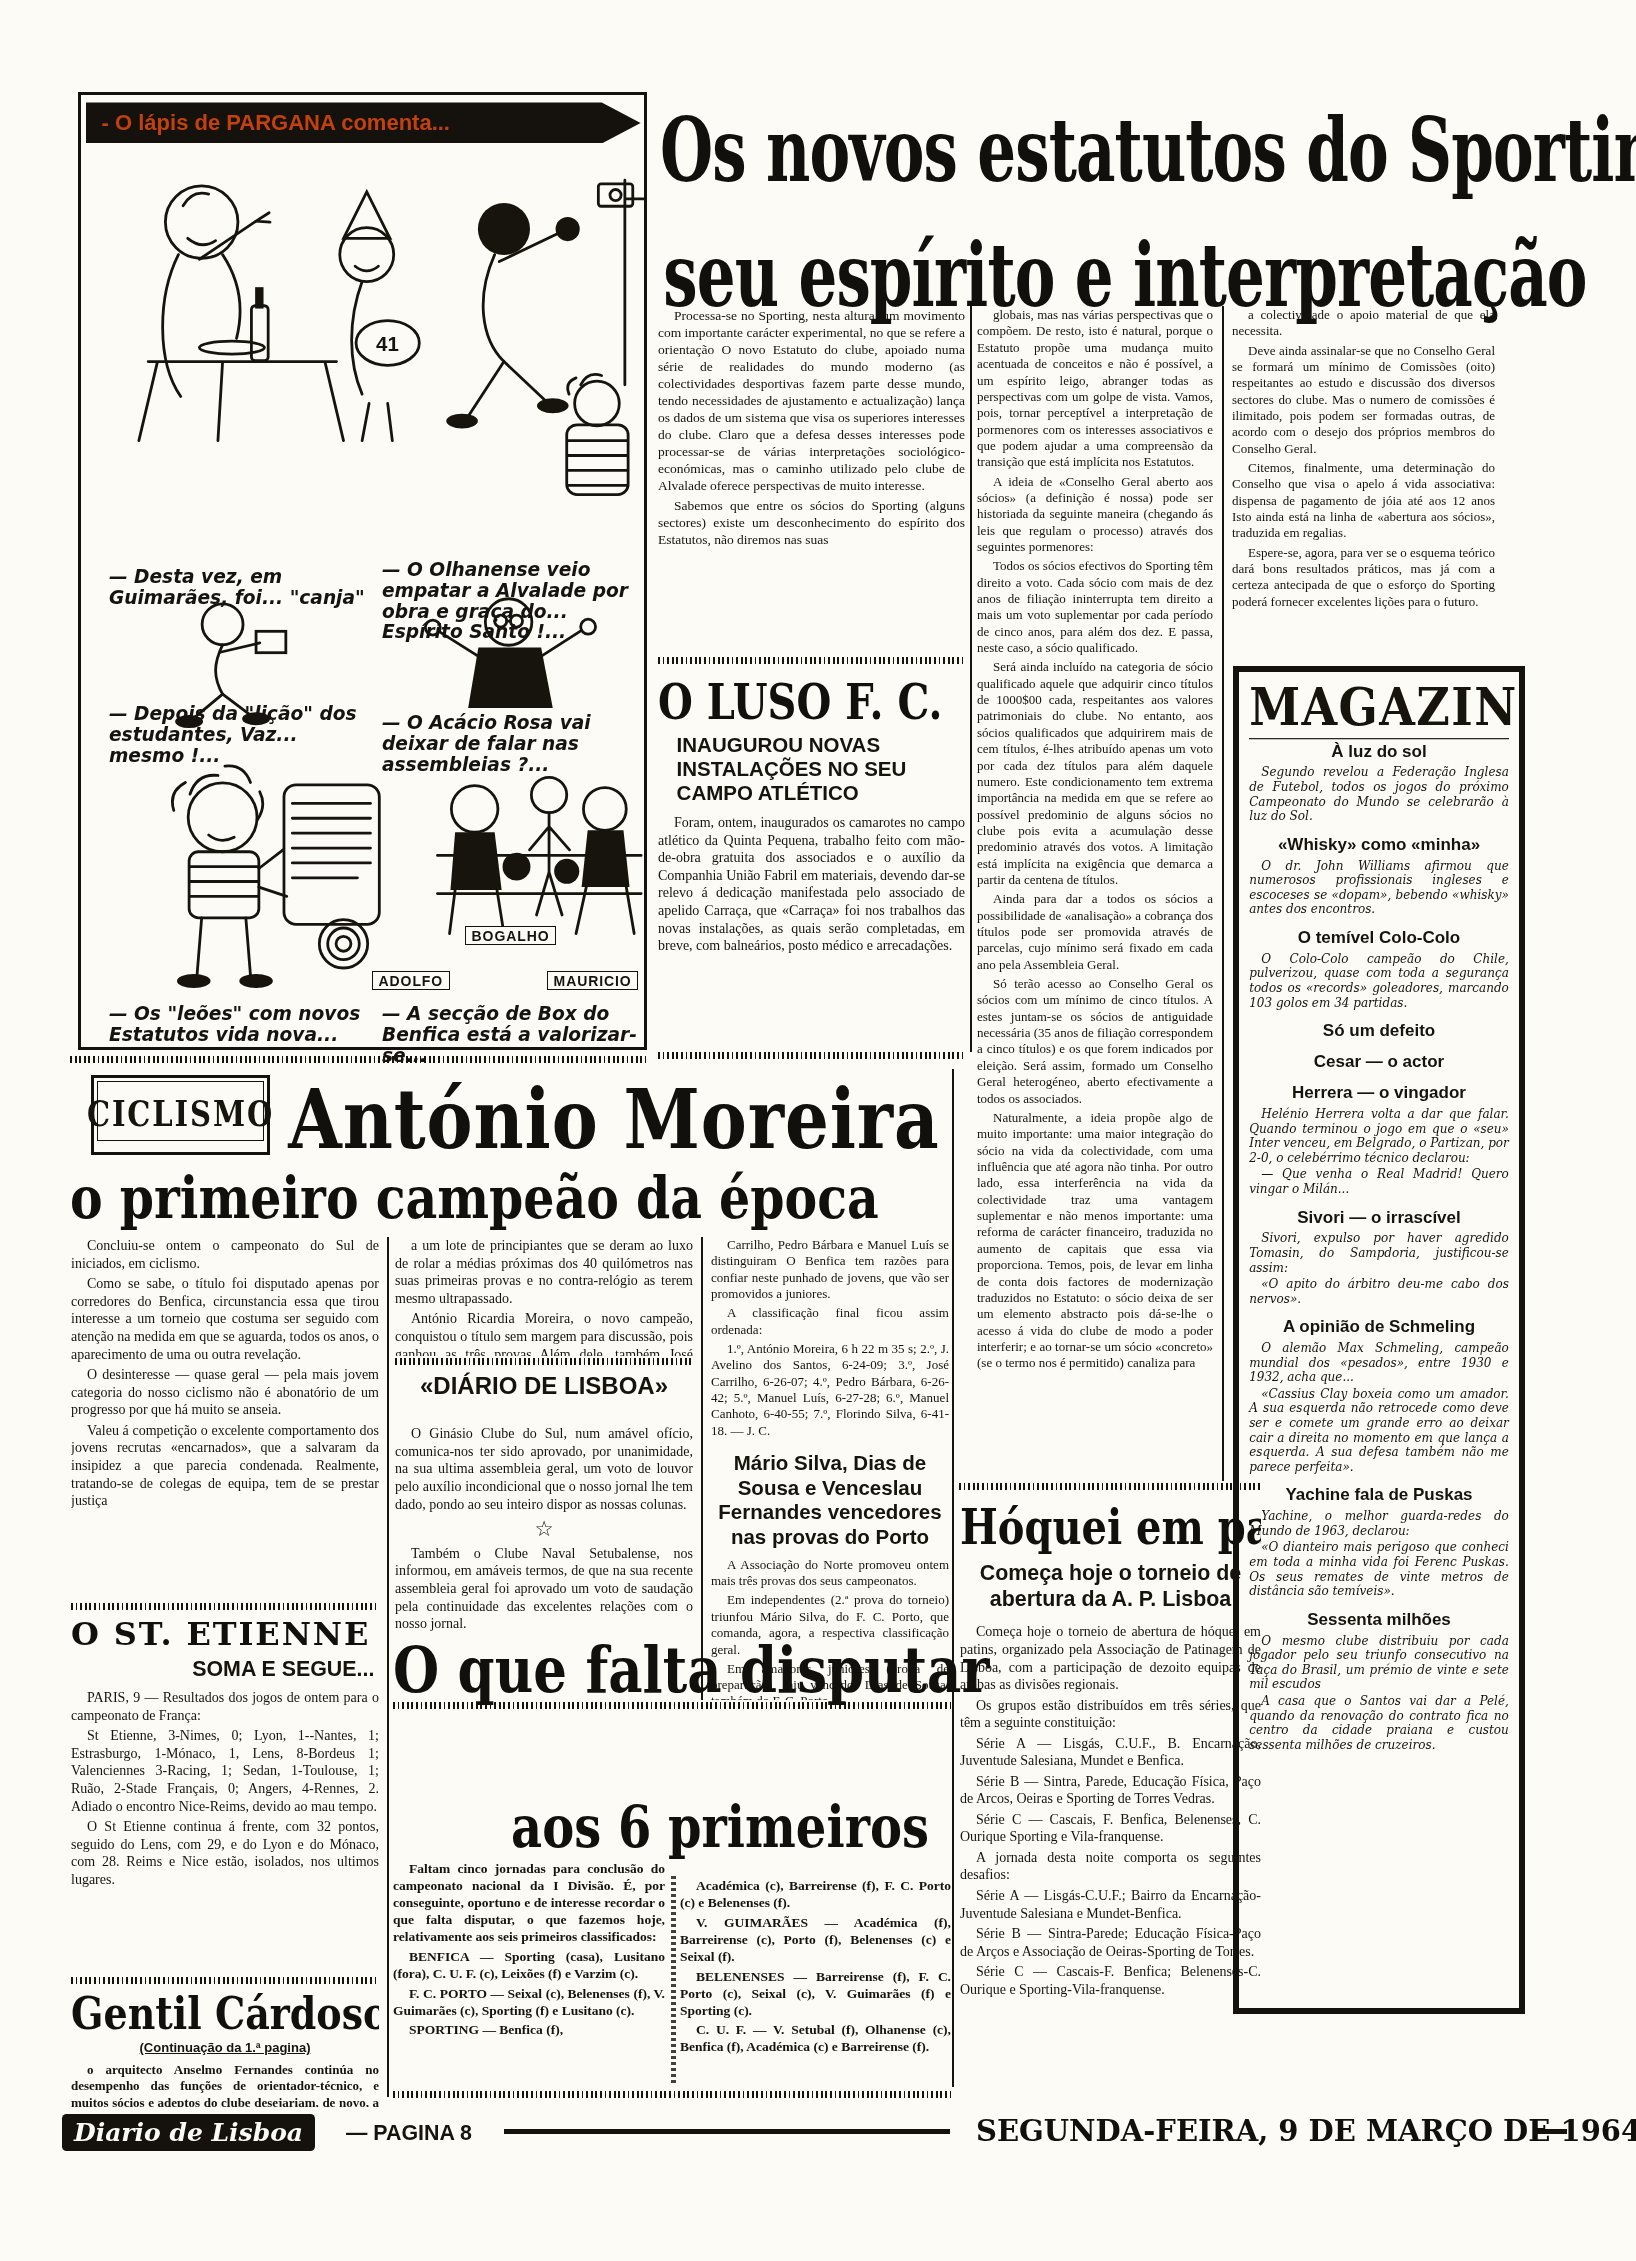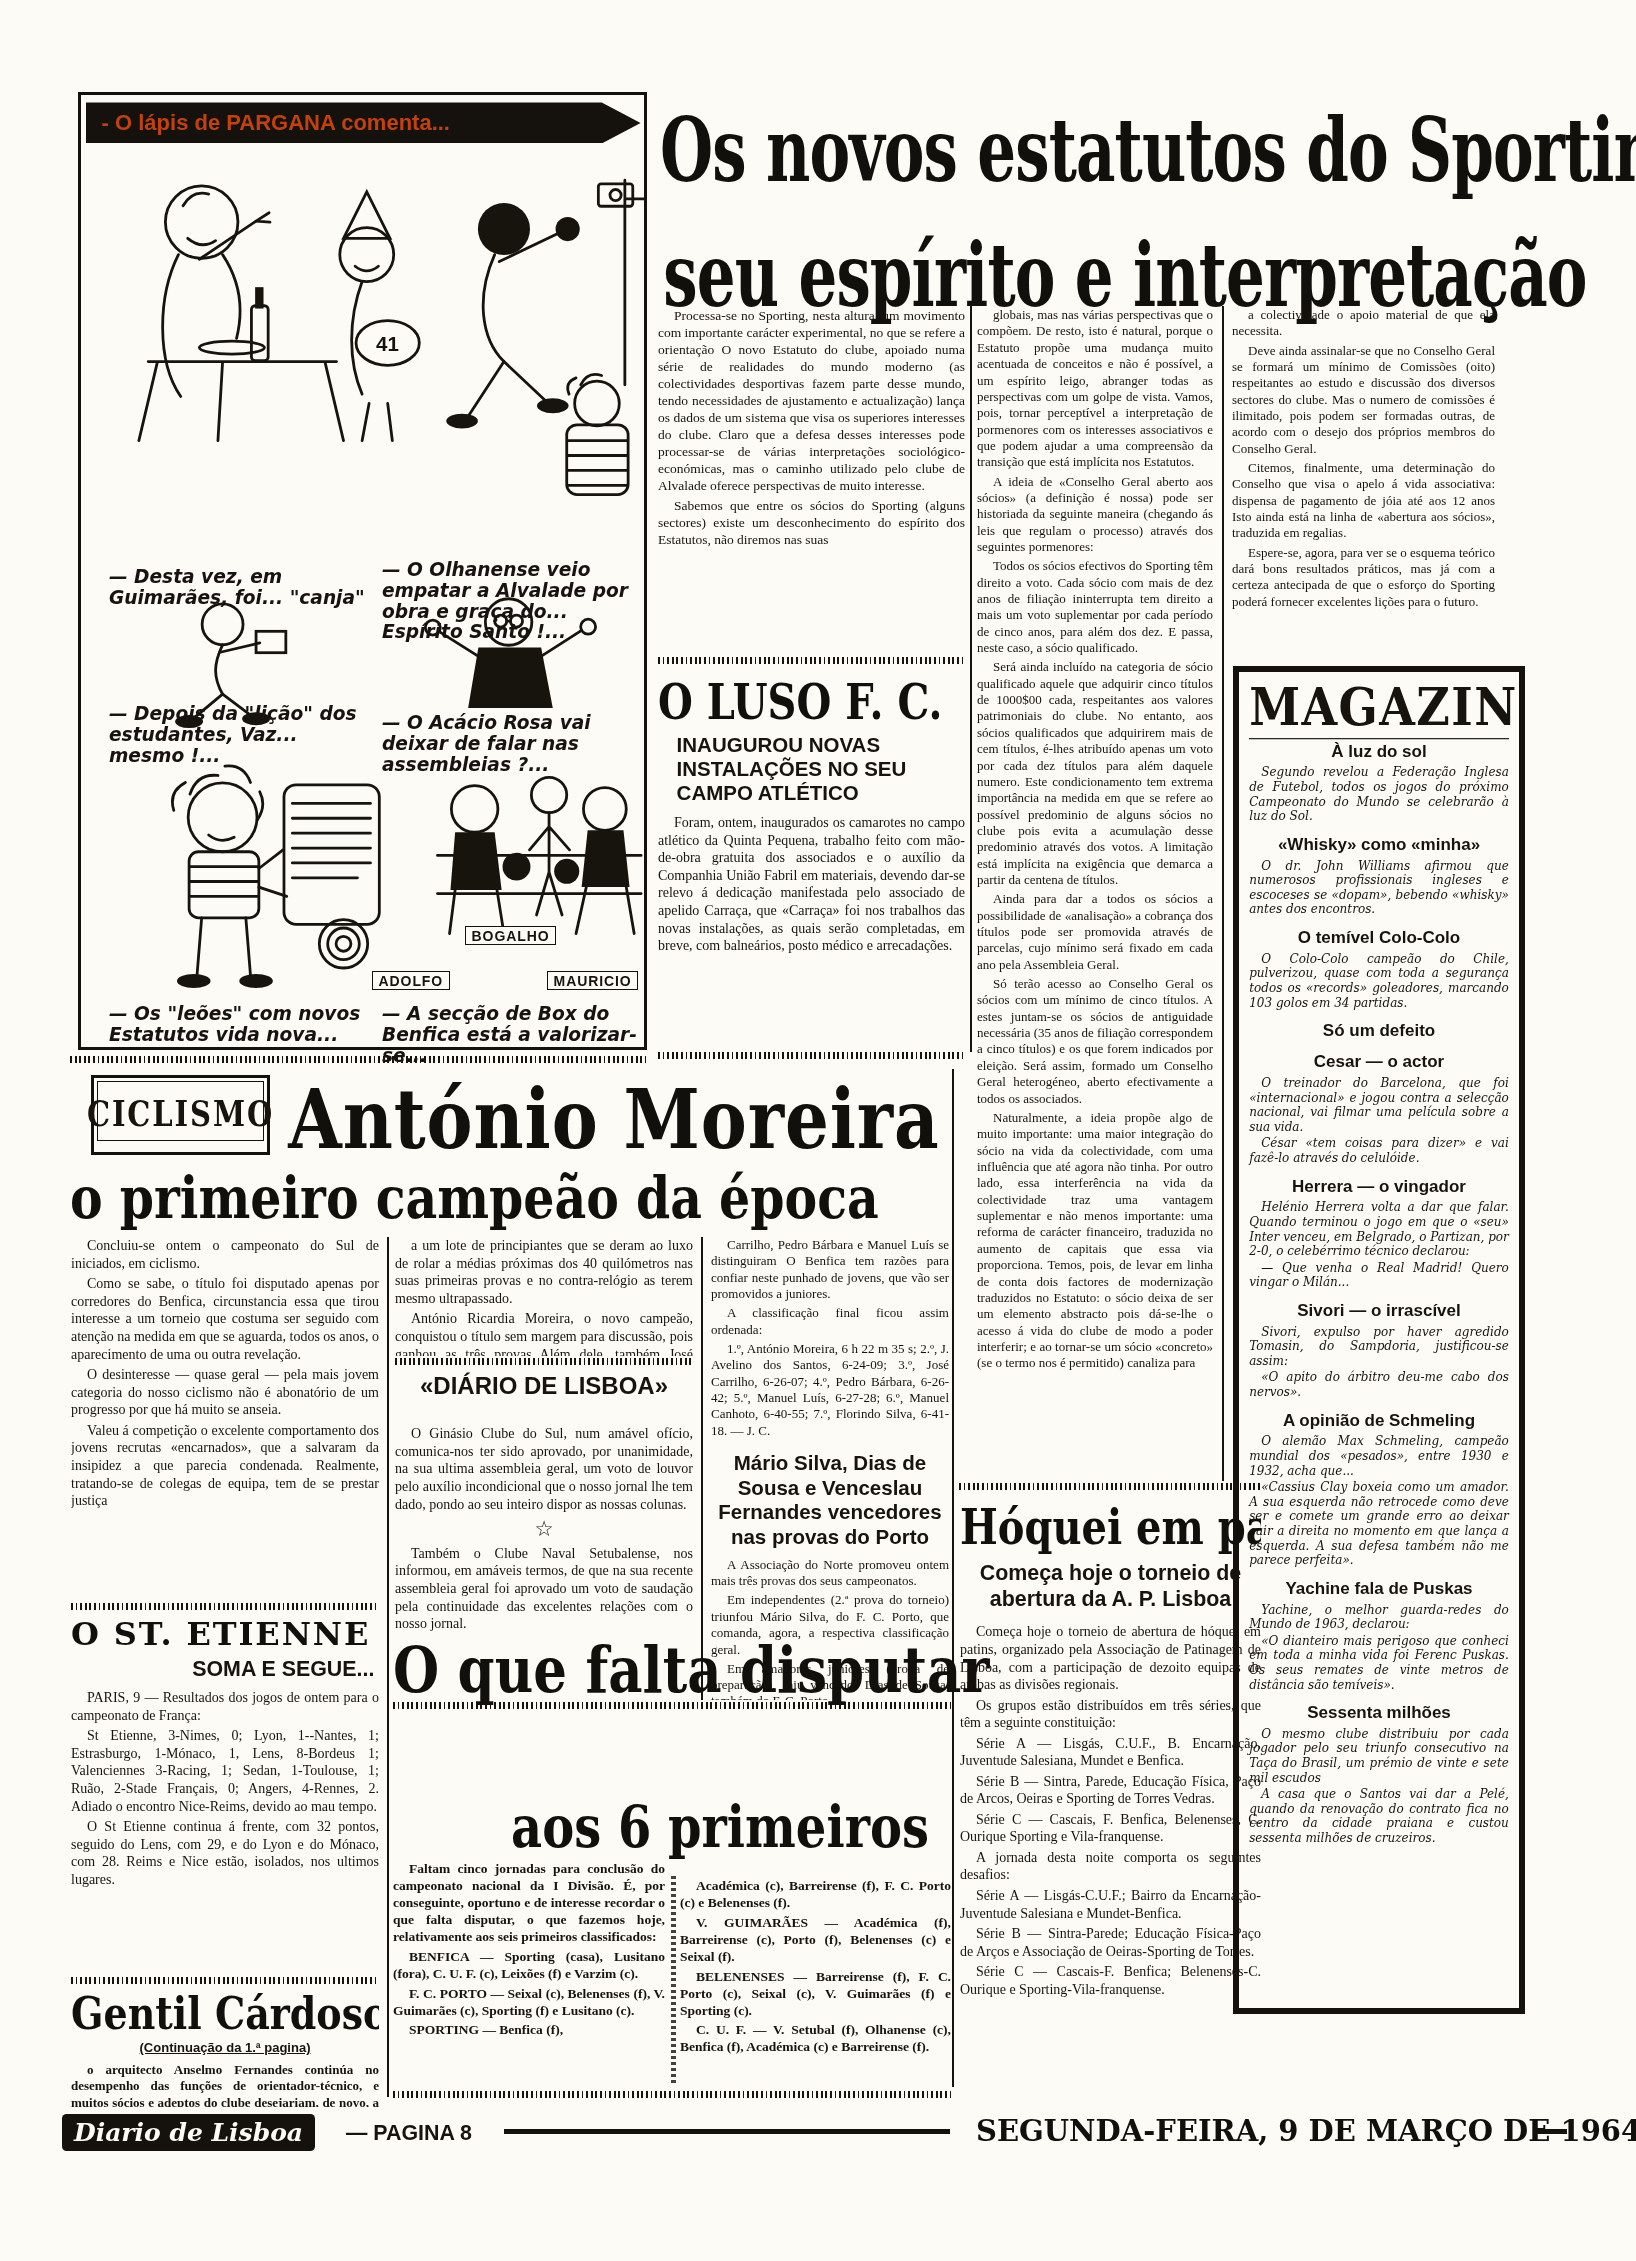--- a/index.html
+++ b/index.html
@@ -229,24 +229,20 @@
       <div class="mag-h">O temível Colo-Colo</div>
       <div>
           <p class="mag-p">O Colo-Colo campeão do Chile, pulverizou, quase com toda a segurança todos os «records» goleadores, marcando 103 golos em 34 partidas.</p>
         </div>
     </div>
     <div>
       <div class="mag-h">Só um defeito</div>
     </div>
     <div>
       <div class="mag-h">Cesar — o actor</div>
-      <div>
-          <p class="mag-p">O treinador do Barcelona, que foi «internacional» e jogou contra a selecção nacional, vai filmar uma película sobre a sua vida.</p>
-          <p class="mag-p">César «tem coisas para dizer» e vai fazê-lo através do celulóide.</p>
-        </div>
     </div>
     <div>
       <div class="mag-h">Herrera — o vingador</div>
       <div>
           <p class="mag-p">Helénio Herrera volta a dar que falar. Quando terminou o jogo em que o «seu» Inter venceu, em Belgrado, o Partizan, por 2-0, o celebérrimo técnico declarou:</p>
           <p class="mag-p">— Que venha o Real Madrid! Quero vingar o Milán...</p>
         </div>
     </div>
     <div>
       <div class="mag-h">Sivori — o irrascível</div>

